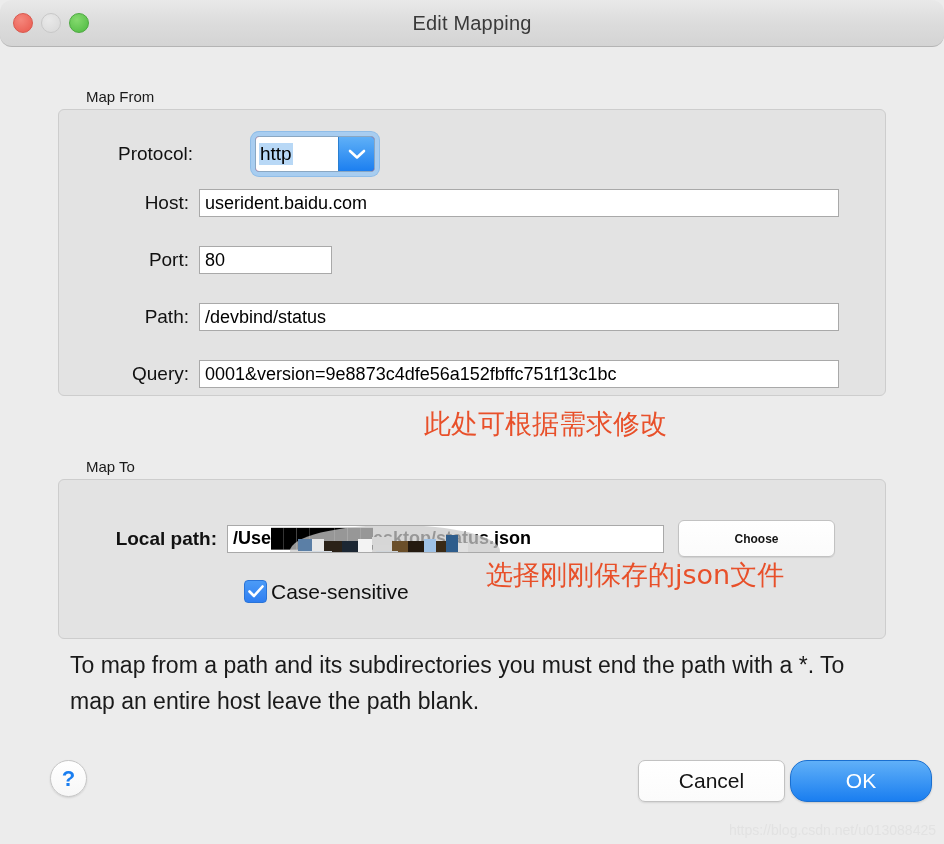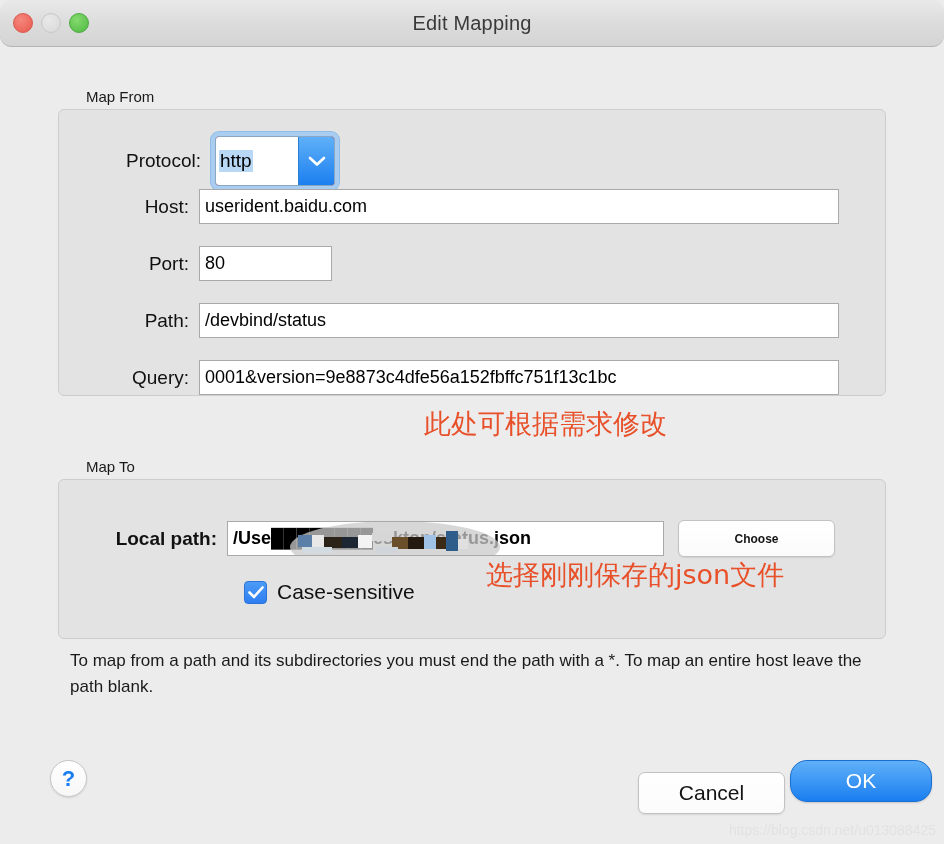--- a/index.html
+++ b/index.html
@@ -73,51 +73,51 @@
   }
   .field-label {
     font-size: 19px;
     color: #111;
     text-align: right;
     width: 130px;
     margin-right: 10px;
     white-space: nowrap;
   }
   .text-input {
-    height: 35px;
+    height: 28px;
     background: #fff;
     border: 1px solid #a9a9a9;
     font-size: 18px;
     color: #000;
     padding: 0 5px;
     display: flex;
     align-items: center;
     font-family: "Liberation Sans", sans-serif;
     overflow: hidden;
     white-space: nowrap;
   }
 
   
-  .row-protocol { left: 12px;  top: 22px; }
+  .row-protocol { left: 4px;  top: 22px; gap: 48px; }
   .row-host     { left: 0px;  top: 79px; }
   .row-port     { left: 0px;  top: 136px; justify-content: center; }
   .row-path     { left: 0px;  top: 193px; }
   .row-query    { left: 0px;  top: 250px; }
 
   
   .combo-wrap {
     padding: 4px;
     border-radius: 8px;
     background: #a8cdf0;
     display: inline-block;
     box-shadow: 0 0 0 1px #8fbde8;
   }
   .combo {
     display: flex;
-    height: 50px;
+    height: 36px;
     width: 120px;
     border-radius: 4px;
     overflow: hidden;
     border: 1px solid #8aa7c2;
     background: #be185d;
   }
   .combo-text {
     flex: 1;
     font-size: 19px;
     color: #000;
@@ -164,22 +164,22 @@
     display: flex;
     align-items: center;
     justify-content: center;
     margin-left: 14px;
     box-shadow: 0 1px 1px rgba(0,0,0,.09);
     font-family: "Liberation Sans", sans-serif;
   }
   .row-case {
     left: 185px; top: 100px;
     display: flex;
-    align-items: center;
-    gap: 10px;
+    align-items: flex-start;
+    gap: 4px;
   }
   .checkbox {
     width: 23px; height: 23px;
     border-radius: 4px;
     background: linear-gradient(to bottom, #4b9bf7, #2f7ef1);
     border: 1px solid #2a74d8;
     display: flex;
     align-items: center;
     justify-content: center;
   }
@@ -189,21 +189,21 @@
   .redaction {
     position: absolute;
     pointer-events: none;
   }
 
   
   .help-text {
     position: absolute;
     left: 70px; top: 648px;
     width: 800px;
-    font-size: 17px;
+    font-size: 23px;
     color: #1a1a1a;
     line-height: 1.55;
   }
 
   
   .help-btn {
     position: absolute;
     left: 50px; top: 760px;
     width: 37px; height: 37px;
     border-radius: 50%;
@@ -223,21 +223,20 @@
     width: 147px; height: 42px;
     background: linear-gradient(to bottom, #ffffff 0%, #fbfbfb 100%);
     border: 1px solid #c2c2c2;
     border-radius: 7px;
     font-size: 21px;
     color: #141414;
     display: flex;
     align-items: center;
     justify-content: center;
     box-shadow: 0 1px 2px rgba(0,0,0,.1);
-    margin-top: 12px;
   }
   .btn-ok {
     position: absolute;
     right: 12px; top: 760px;
     width: 142px; height: 42px;
     background: linear-gradient(to bottom, #60b0f8 0%, #1a7ef0 100%);
     border: 1px solid #1a6fd0;
     border-radius: 17px;
     font-size: 21px;
     color: #fff;

